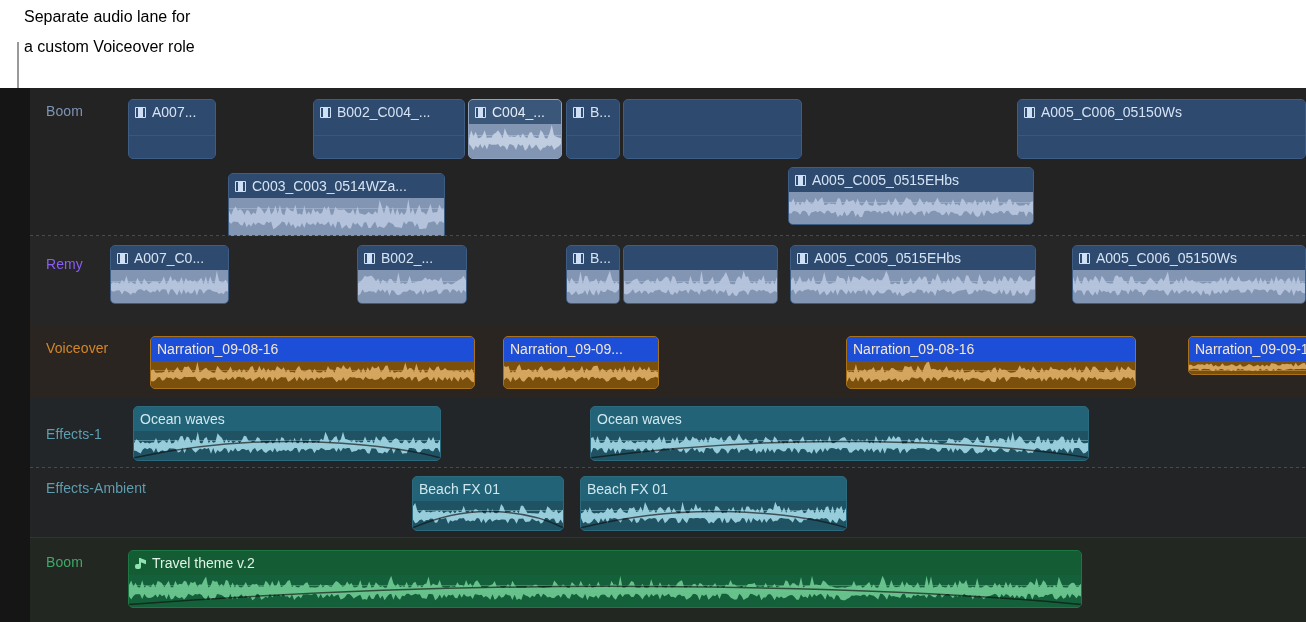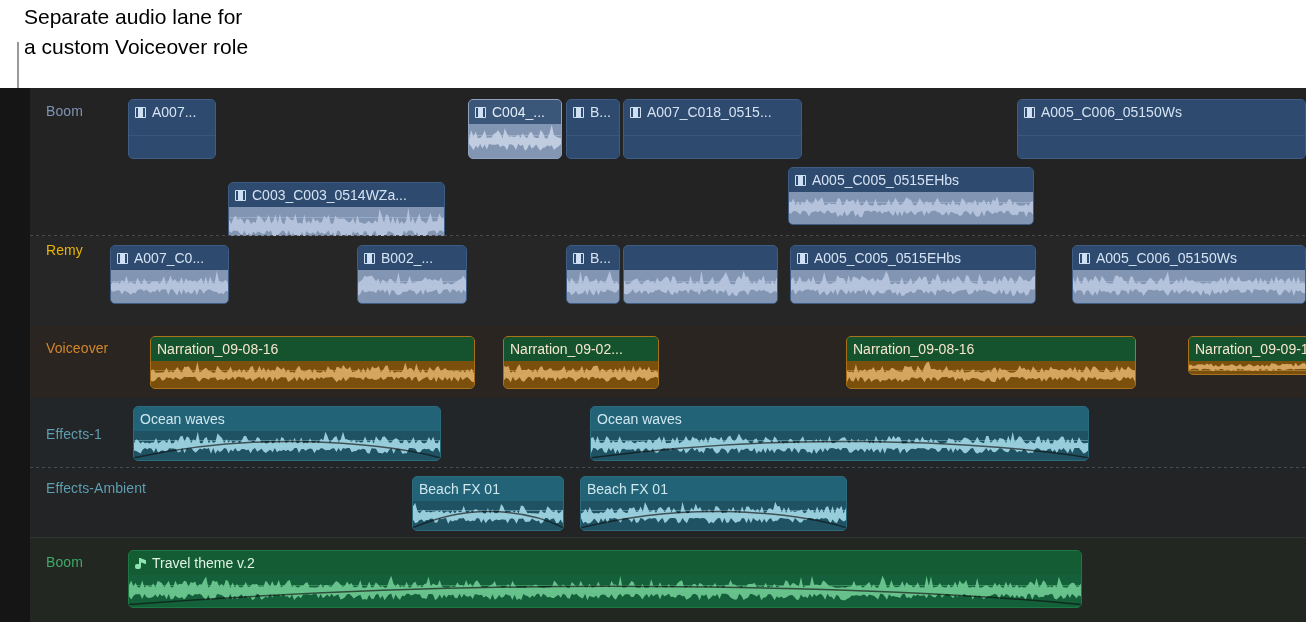--- a/index.html
+++ b/index.html
@@ -7,21 +7,21 @@
     width:1306px;height:622px;overflow:hidden;
     background:#ffffff;
     font-family:"Liberation Sans","DejaVu Sans",sans-serif;
     -webkit-font-smoothing:antialiased;
   }
   #stage{position:relative;width:1306px;height:622px;}
 
   
   .callout-text{
     position:absolute;left:24px;top:2px;width:560px;
-    color:#000;font-size:21px;line-height:30px;white-space:pre-line;
+    color:#000;font-size:16px;line-height:30px;white-space:pre-line;
   }
   .callout-line{position:absolute;background:#9a9a9a;}
 
   
   #timeline{
     position:absolute;left:0;top:88px;width:1306px;height:534px;
     background:#1d1d1d;overflow:hidden;
   }
   #gutter{position:absolute;left:0;top:0;width:30px;height:534px;background:#151515;}
   #lanes{position:absolute;left:30px;top:0;right:0;bottom:0;background:#242424;}
@@ -58,21 +58,21 @@
   .c-video .body{background:#2e4a6e;}
   .c-video.sel{background:#6f86a8;border-color:#8fa3c0;}
   .c-video.sel .title{background:#3a5679;color:#e3ecf7;}
   .c-video.sel .body{background:#8296b4;}
   .c-audio-blue{background:#2e4a6e;border:1px solid #3d5d85;}
   .c-audio-blue .title{color:#d5e3f4;background:#2e4a6e;}
   .c-audio-blue .body{background:#8296b4;}
 
   
   .c-vo{background:#8a5a10;border:1px solid #a97219;}
-  .c-vo .title{color:#f6e6cf;background:#14532d;}
+  .c-vo .title{color:#f6e6cf;background:#1d4ed8;}
   .c-vo .body{background:#7b4f0c;}
 
   
   .c-fx{background:#0f766e;border:1px solid #2c6a7e;}
   .c-fx .title{color:#cfe8ef;background:#236377;}
   .c-fx .body{background:#1f5364;}
 
   
   .c-music{background:#145c33;border:1px solid #1d7743;}
   .c-music .title{color:#dff3e6;background:#145c33;}
@@ -124,20 +124,29 @@
           <div class="lane-label" style="top: 15px; color: rgb(125, 148, 179);">Boom</div>
           <div class="clip c-video" style="left: 98px; width: 88px; top: 11px; height: 60px;">
             <div class="title">
               <span class="film"></span>
               <span>A007...</span>
             </div>
             <div class="body">
               <div class="hairline" style="top:11px;background:#4a658a;"></div>
             </div>
           </div>
+          <div class="clip c-video" style="left: 283px; width: 152px; top: 11px; height: 60px;">
+            <div class="title">
+              <span class="film"></span>
+              <span>B002_C004_...</span>
+            </div>
+            <div class="body">
+              <div class="hairline" style="top:11px;background:#4a658a;"></div>
+            </div>
+          </div>
           <div class="clip c-video sel" style="left: 438px; width: 94px; top: 11px; height: 60px;">
             <div class="title">
               <span class="film"></span>
               <span>C004_...</span>
             </div>
             <div class="body">
               <svg class="wave" viewBox="0 0 94 36" preserveAspectRatio="none" width="94" height="36">
     <path d="M0.0,15.5L2.2,6.5L4.5,13.3L6.7,8.2L9.0,15.2L11.2,14.5L13.4,12.5L15.7,6.5L17.9,14.9L20.1,14.4L22.4,14.6L24.6,10.6L26.9,9.3L29.1,6.7L31.3,10.0L33.6,15.0L35.8,4.5L38.0,10.4L40.3,13.6L42.5,13.1L44.8,13.7L47.0,13.2L49.2,11.0L51.5,14.5L53.7,9.8L56.0,13.6L58.2,15.2L60.4,9.2L62.7,8.6L64.9,13.4L67.1,14.9L69.4,14.9L71.6,6.3L73.9,9.2L76.1,15.0L78.3,15.3L80.6,9.2L82.8,0.9L85.0,11.8L87.3,13.6L89.5,14.2L91.8,15.0L94.0,14.9L94.0,21.8L91.8,21.5L89.5,23.8L87.3,25.2L85.0,27.5L82.8,22.6L80.6,23.7L78.3,22.6L76.1,24.9L73.9,25.1L71.6,28.3L69.4,25.6L67.1,21.8L64.9,24.4L62.7,26.1L60.4,21.1L58.2,26.3L56.0,28.2L53.7,22.0L51.5,23.4L49.2,21.0L47.0,27.5L44.8,23.1L42.5,21.7L40.3,21.4L38.0,27.7L35.8,23.7L33.6,22.8L31.3,24.7L29.1,21.2L26.9,21.9L24.6,22.0L22.4,22.0L20.1,21.0L17.9,27.0L15.7,21.6L13.4,26.0L11.2,21.2L9.0,25.3L6.7,22.9L4.5,27.9L2.2,23.8L0.0,21.3Z" fill="#c3cfe2" opacity="0.95"></path>
     <line x1="0" y1="18.7" x2="94" y2="18.7" stroke="#c3cfe2" stroke-opacity="0.5" stroke-width="1"></line>
   </svg>
@@ -147,38 +156,34 @@
           <div class="clip c-video" style="left: 536px; width: 54px; top: 11px; height: 60px;">
             <div class="title">
               <span class="film"></span>
               <span>B...</span>
             </div>
             <div class="body">
               <div class="hairline" style="top:11px;background:#4a658a;"></div>
             </div>
           </div>
           <div class="clip c-video" style="left: 593px; width: 179px; top: 11px; height: 60px;">
-            <div class="title">
-              <span class="film"></span>
-              <span>A007_C018_0515...</span>
-            </div>
             <div class="body">
               <div class="hairline" style="top:11px;background:#4a658a;"></div>
             </div>
           </div>
           <div class="clip c-video" style="left: 987px; width: 289px; top: 11px; height: 60px;">
             <div class="title">
               <span class="film"></span>
               <span>A005_C006_05150Ws</span>
             </div>
             <div class="body">
               <div class="hairline" style="top:11px;background:#4a658a;"></div>
             </div>
           </div>
-          <div class="clip c-audio-blue" style="left: 198px; width: 217px; top: 94px; height: 66px;">
+          <div class="clip c-audio-blue" style="left: 198px; width: 217px; top: 85px; height: 66px;">
             <div class="title">
               <span class="film"></span>
               <span>C003_C003_0514WZa...</span>
             </div>
             <div class="body">
               <svg class="wave" viewBox="0 0 217 34" preserveAspectRatio="none" width="217" height="34">
     <path d="M0.0,10.9L2.2,14.5L4.4,9.5L6.6,7.2L8.9,10.9L11.1,9.4L13.3,11.1L15.5,14.5L17.7,10.2L19.9,10.9L22.1,14.4L24.4,12.4L26.6,13.7L28.8,7.0L31.0,8.0L33.2,10.2L35.4,13.3L37.6,10.6L39.9,6.7L42.1,14.1L44.3,11.7L46.5,6.4L48.7,13.3L50.9,6.0L53.1,13.3L55.4,14.6L57.6,7.4L59.8,9.4L62.0,10.8L64.2,11.4L66.4,5.8L68.6,14.1L70.9,13.1L73.1,14.4L75.3,6.4L77.5,14.0L79.7,11.5L81.9,14.2L84.1,8.6L86.4,12.4L88.6,10.9L90.8,13.5L93.0,12.6L95.2,7.2L97.4,10.2L99.6,6.9L101.9,14.2L104.1,14.1L106.3,7.4L108.5,9.8L110.7,10.0L112.9,9.9L115.1,9.6L117.4,11.7L119.6,13.0L121.8,12.6L124.0,9.1L126.2,14.6L128.4,7.2L130.6,13.1L132.9,13.4L135.1,14.3L137.3,13.8L139.5,11.6L141.7,13.4L143.9,14.0L146.1,11.0L148.4,13.3L150.6,1.6L152.8,7.4L155.0,13.3L157.2,6.2L159.4,7.5L161.6,14.3L163.9,7.7L166.1,14.5L168.3,8.8L170.5,14.4L172.7,11.8L174.9,14.4L177.1,11.8L179.4,0.9L181.6,13.3L183.8,8.5L186.0,14.4L188.2,9.9L190.4,5.6L192.6,12.0L194.9,12.4L197.1,14.2L199.3,10.2L201.5,4.8L203.7,12.6L205.9,12.2L208.1,12.1L210.4,5.5L212.6,9.6L214.8,9.6L217.0,6.0L217.0,20.2L214.8,21.3L212.6,19.9L210.4,19.9L208.1,23.2L205.9,19.9L203.7,20.0L201.5,20.6L199.3,20.8L197.1,26.0L194.9,26.0L192.6,26.3L190.4,26.3L188.2,21.3L186.0,24.5L183.8,20.3L181.6,20.0L179.4,19.9L177.1,22.6L174.9,20.0L172.7,25.4L170.5,25.1L168.3,24.8L166.1,24.6L163.9,22.0L161.6,21.3L159.4,20.5L157.2,23.5L155.0,25.6L152.8,24.9L150.6,24.0L148.4,25.4L146.1,20.0L143.9,22.3L141.7,25.6L139.5,25.5L137.3,20.6L135.1,20.7L132.9,25.3L130.6,23.4L128.4,21.2L126.2,22.8L124.0,20.7L121.8,26.0L119.6,25.7L117.4,22.8L115.1,24.4L112.9,26.1L110.7,20.6L108.5,20.0L106.3,25.8L104.1,21.4L101.9,24.5L99.6,19.9L97.4,21.9L95.2,23.2L93.0,21.7L90.8,22.3L88.6,19.9L86.4,23.3L84.1,21.4L81.9,22.8L79.7,22.3L77.5,20.4L75.3,25.4L73.1,21.3L70.9,24.9L68.6,23.3L66.4,25.9L64.2,22.2L62.0,24.1L59.8,19.9L57.6,24.1L55.4,20.7L53.1,20.0L50.9,22.4L48.7,23.7L46.5,25.4L44.3,26.6L42.1,20.0L39.9,21.3L37.6,19.9L35.4,22.9L33.2,22.8L31.0,21.5L28.8,20.9L26.6,23.0L24.4,20.9L22.1,24.2L19.9,22.0L17.7,24.8L15.5,19.9L13.3,23.6L11.1,22.7L8.9,20.5L6.6,20.1L4.4,19.9L2.2,21.8L0.0,20.3Z" fill="#b6c5dd" opacity="0.95"></path>
     <line x1="0" y1="17.7" x2="217" y2="17.7" stroke="#b6c5dd" stroke-opacity="0.5" stroke-width="1"></line>
   </svg>
               <div class="hairline" style="top:10px;background:#b6c5dd;"></div>
@@ -194,21 +199,21 @@
     <path d="M0.0,10.1L2.2,11.2L4.4,6.9L6.6,14.2L8.9,10.0L11.1,14.1L13.3,10.1L15.5,12.5L17.7,7.2L19.9,10.6L22.2,12.4L24.4,11.7L26.6,6.2L28.8,10.3L31.0,7.6L33.2,5.7L35.5,13.8L37.7,13.5L39.9,11.8L42.1,12.7L44.3,12.6L46.5,13.4L48.8,6.7L51.0,6.8L53.2,14.2L55.4,12.8L57.6,7.3L59.8,10.4L62.1,9.5L64.3,8.2L66.5,12.9L68.7,7.0L70.9,13.4L73.1,14.5L75.4,11.9L77.6,8.0L79.8,13.5L82.0,14.4L84.2,14.6L86.4,6.8L88.6,13.5L90.9,14.6L93.1,13.2L95.3,13.9L97.5,13.1L99.7,7.6L101.9,14.2L104.2,11.2L106.4,6.0L108.6,10.1L110.8,13.8L113.0,13.0L115.2,9.7L117.5,5.5L119.7,7.7L121.9,8.2L124.1,13.4L126.3,14.6L128.5,11.6L130.8,6.4L133.0,10.3L135.2,13.2L137.4,9.6L139.6,11.5L141.8,11.0L144.1,14.4L146.3,10.0L148.5,5.8L150.7,11.1L152.9,13.0L155.1,12.1L157.4,14.6L159.6,11.3L161.8,13.7L164.0,7.8L166.2,13.5L168.4,12.7L170.6,14.5L172.9,6.6L175.1,8.5L177.3,13.4L179.5,11.0L181.7,11.6L183.9,12.6L186.2,8.1L188.4,14.6L190.6,10.5L192.8,11.6L195.0,8.0L197.2,13.5L199.5,9.4L201.7,14.0L203.9,7.6L206.1,9.9L208.3,4.9L210.5,14.6L212.8,14.1L215.0,11.4L217.2,12.7L219.4,7.9L221.6,7.8L223.8,14.1L226.1,10.4L228.3,13.5L230.5,14.5L232.7,14.4L234.9,14.4L237.1,12.3L239.4,14.5L241.6,10.7L243.8,9.9L246.0,8.0L246.0,21.6L243.8,23.9L241.6,21.3L239.4,21.1L237.1,26.6L234.9,20.8L232.7,21.2L230.5,20.4L228.3,24.7L226.1,24.3L223.8,24.6L221.6,23.0L219.4,20.0L217.2,20.3L215.0,23.1L212.8,20.4L210.5,20.1L208.3,22.2L206.1,21.4L203.9,23.4L201.7,22.2L199.5,19.9L197.2,20.0L195.0,25.9L192.8,20.1L190.6,25.6L188.4,26.5L186.2,24.9L183.9,20.1L181.7,24.4L179.5,22.0L177.3,20.2L175.1,20.8L172.9,24.6L170.6,25.4L168.4,23.2L166.2,23.0L164.0,21.9L161.8,21.0L159.6,25.3L157.4,20.8L155.1,24.0L152.9,24.7L150.7,21.9L148.5,21.4L146.3,19.9L144.1,20.0L141.8,20.6L139.6,23.5L137.4,20.3L135.2,25.8L133.0,19.9L130.8,21.1L128.5,21.2L126.3,24.8L124.1,22.6L121.9,19.9L119.7,22.3L117.5,23.2L115.2,20.0L113.0,25.7L110.8,20.5L108.6,25.8L106.4,20.2L104.2,25.5L101.9,22.8L99.7,20.0L97.5,21.4L95.3,20.9L93.1,23.4L90.9,19.9L88.6,22.0L86.4,20.2L84.2,19.9L82.0,21.3L79.8,20.0L77.6,20.0L75.4,20.4L73.1,26.6L70.9,26.8L68.7,22.9L66.5,26.3L64.3,20.0L62.1,20.1L59.8,23.9L57.6,25.5L55.4,20.4L53.2,25.8L51.0,24.0L48.8,26.8L46.5,21.1L44.3,22.3L42.1,22.6L39.9,20.0L37.7,19.9L35.5,23.5L33.2,21.5L31.0,19.9L28.8,21.5L26.6,20.3L24.4,21.2L22.2,21.8L19.9,26.0L17.7,21.4L15.5,19.9L13.3,20.2L11.1,24.1L8.9,21.5L6.6,20.5L4.4,20.1L2.2,22.8L0.0,22.7Z" fill="#b6c5dd" opacity="0.95"></path>
     <line x1="0" y1="17.7" x2="246" y2="17.7" stroke="#b6c5dd" stroke-opacity="0.5" stroke-width="1"></line>
   </svg>
               <div class="hairline" style="top:10px;background:#b6c5dd;"></div>
             </div>
           </div>
           <div class="lane-sep" style="top: 147px;"></div>
         </div>
         <div class="lane" style="top: 148px; height: 90px;">
           <div class="lane-bg" style="background: rgb(38, 38, 38);"></div>
-          <div class="lane-label" style="top: 6px; color: #eab308;">Remy</div>
+          <div class="lane-label" style="top: 20px; color: #8b5cf6;">Remy</div>
           <div class="clip c-audio-blue" style="left: 80px; width: 119px; top: 9px; height: 59px;">
             <div class="title">
               <span class="film"></span>
               <span>A007_C0...</span>
             </div>
             <div class="body">
               <svg class="wave" viewBox="0 0 119 35" preserveAspectRatio="none" width="119" height="35">
     <path d="M0.0,14.8L2.2,12.6L4.4,13.4L6.6,13.1L8.8,14.6L11.0,10.4L13.2,13.5L15.4,6.2L17.6,14.0L19.8,12.4L22.0,13.7L24.2,15.1L26.4,8.3L28.6,13.1L30.9,15.0L33.1,9.0L35.3,12.1L37.5,15.0L39.7,13.5L41.9,11.8L44.1,12.4L46.3,12.2L48.5,14.6L50.7,12.3L52.9,6.6L55.1,15.0L57.3,11.9L59.5,6.1L61.7,11.8L63.9,9.6L66.1,12.9L68.3,13.2L70.5,7.3L72.7,14.8L74.9,8.4L77.1,12.0L79.3,10.6L81.5,12.7L83.7,11.0L85.9,13.4L88.1,10.9L90.4,8.2L92.6,15.1L94.8,6.5L97.0,15.1L99.2,6.5L101.4,13.4L103.6,14.3L105.8,0.9L108.0,11.5L110.2,13.0L112.4,13.1L114.6,10.1L116.8,14.4L119.0,9.2L119.0,22.1L116.8,22.8L114.6,22.4L112.4,25.6L110.2,24.1L108.0,25.5L105.8,23.3L103.6,23.0L101.4,22.3L99.2,20.6L97.0,20.7L94.8,22.4L92.6,25.2L90.4,21.0L88.1,20.5L85.9,27.1L83.7,20.8L81.5,24.3L79.3,25.3L77.1,22.6L74.9,25.1L72.7,20.5L70.5,26.0L68.3,21.2L66.1,27.1L63.9,23.8L61.7,20.5L59.5,20.8L57.3,26.5L55.1,20.8L52.9,20.4L50.7,20.7L48.5,23.5L46.3,20.4L44.1,23.4L41.9,22.6L39.7,24.0L37.5,22.7L35.3,20.8L33.1,22.6L30.9,20.8L28.6,20.5L26.4,21.4L24.2,25.0L22.0,23.9L19.8,26.2L17.6,24.0L15.4,22.8L13.2,21.9L11.0,26.1L8.8,21.8L6.6,21.6L4.4,22.3L2.2,23.2L0.0,21.6Z" fill="#b6c5dd" opacity="0.95"></path>
     <line x1="0" y1="18.2" x2="119" y2="18.2" stroke="#b6c5dd" stroke-opacity="0.5" stroke-width="1"></line>
   </svg>
@@ -287,21 +292,21 @@
             <div class="body">
               <svg class="wave" viewBox="0 0 325 29" preserveAspectRatio="none" width="325" height="29">
     <path d="M0.0,10.5L2.2,8.8L4.4,12.3L6.6,12.5L8.8,12.3L11.1,12.4L13.3,11.5L15.5,7.1L17.7,12.4L19.9,10.8L22.1,12.4L24.3,9.3L26.5,6.5L28.7,10.4L31.0,12.3L33.2,6.3L35.4,6.4L37.6,5.7L39.8,9.0L42.0,12.5L44.2,11.1L46.4,0.8L48.6,12.0L50.9,10.8L53.1,8.3L55.3,7.2L57.5,10.5L59.7,11.1L61.9,12.5L64.1,12.4L66.3,5.1L68.5,8.0L70.7,11.0L73.0,12.0L75.2,12.3L77.4,10.1L79.6,5.9L81.8,12.0L84.0,10.6L86.2,11.5L88.4,8.4L90.6,12.4L92.9,8.7L95.1,12.1L97.3,10.7L99.5,6.5L101.7,5.5L103.9,12.3L106.1,11.4L108.3,5.2L110.5,10.4L112.8,7.1L115.0,12.0L117.2,8.0L119.4,11.4L121.6,9.5L123.8,11.1L126.0,5.4L128.2,7.3L130.4,9.5L132.7,6.6L134.9,12.2L137.1,8.8L139.3,12.1L141.5,11.7L143.7,12.5L145.9,7.9L148.1,5.1L150.3,9.9L152.6,11.0L154.8,11.1L157.0,9.4L159.2,8.9L161.4,12.5L163.6,8.2L165.8,11.9L168.0,12.4L170.2,12.3L172.4,10.5L174.7,12.1L176.9,5.5L179.1,9.1L181.3,9.0L183.5,12.5L185.7,6.2L187.9,6.8L190.1,8.6L192.3,4.3L194.6,7.8L196.8,8.8L199.0,6.0L201.2,11.8L203.4,11.4L205.6,10.8L207.8,7.9L210.0,12.5L212.2,7.6L214.5,12.3L216.7,6.6L218.9,11.4L221.1,5.7L223.3,7.8L225.5,7.4L227.7,5.3L229.9,11.7L232.1,9.6L234.4,5.1L236.6,4.8L238.8,12.4L241.0,9.8L243.2,12.5L245.4,11.7L247.6,11.2L249.8,12.2L252.0,10.2L254.3,1.7L256.5,9.8L258.7,7.3L260.9,8.1L263.1,11.8L265.3,2.7L267.5,9.9L269.7,12.5L271.9,8.3L274.1,12.4L276.4,12.0L278.6,6.4L280.8,9.3L283.0,11.2L285.2,7.0L287.4,5.5L289.6,10.4L291.8,9.6L294.0,7.4L296.3,9.9L298.5,10.4L300.7,10.3L302.9,11.2L305.1,10.2L307.3,10.7L309.5,11.7L311.7,9.6L313.9,12.3L316.2,8.9L318.4,11.6L320.6,8.1L322.8,12.5L325.0,12.3L325.0,18.7L322.8,22.7L320.6,22.0L318.4,19.2L316.2,17.1L313.9,18.6L311.7,20.8L309.5,17.0L307.3,22.2L305.1,19.7L302.9,17.0L300.7,22.1L298.5,17.7L296.3,20.8L294.0,17.1L291.8,21.3L289.6,19.7L287.4,17.2L285.2,22.8L283.0,17.2L280.8,20.5L278.6,20.8L276.4,17.0L274.1,17.9L271.9,19.0L269.7,21.0L267.5,22.2L265.3,16.9L263.1,17.8L260.9,21.5L258.7,17.0L256.5,17.6L254.3,19.8L252.0,17.4L249.8,17.3L247.6,19.1L245.4,17.2L243.2,20.3L241.0,16.9L238.8,17.3L236.6,17.0L234.4,19.3L232.1,20.4L229.9,17.1L227.7,19.4L225.5,20.2L223.3,20.4L221.1,18.7L218.9,19.6L216.7,18.7L214.5,16.9L212.2,20.8L210.0,18.5L207.8,18.1L205.6,18.6L203.4,17.5L201.2,17.6L199.0,17.2L196.8,19.6L194.6,21.8L192.3,17.5L190.1,21.2L187.9,20.1L185.7,22.8L183.5,20.0L181.3,17.1L179.1,17.4L176.9,17.6L174.7,17.7L172.4,19.0L170.2,17.3L168.0,19.3L165.8,17.5L163.6,21.0L161.4,18.2L159.2,18.6L157.0,20.9L154.8,17.6L152.6,21.4L150.3,19.3L148.1,17.0L145.9,21.9L143.7,17.1L141.5,19.4L139.3,21.3L137.1,22.2L134.9,17.4L132.7,17.7L130.4,17.3L128.2,18.7L126.0,20.4L123.8,17.2L121.6,22.5L119.4,17.1L117.2,17.8L115.0,21.8L112.8,17.1L110.5,19.6L108.3,16.9L106.1,18.6L103.9,19.5L101.7,21.9L99.5,18.2L97.3,19.2L95.1,20.3L92.9,17.5L90.6,18.0L88.4,17.0L86.2,17.2L84.0,20.2L81.8,16.9L79.6,19.1L77.4,20.3L75.2,17.9L73.0,20.7L70.7,19.5L68.5,19.9L66.3,21.0L64.1,17.4L61.9,17.9L59.7,17.9L57.5,20.1L55.3,18.8L53.1,18.1L50.9,18.7L48.6,22.4L46.4,20.8L44.2,16.9L42.0,17.2L39.8,17.3L37.6,17.3L35.4,17.5L33.2,17.0L31.0,19.0L28.7,19.8L26.5,18.5L24.3,17.5L22.1,20.2L19.9,18.0L17.7,18.3L15.5,17.4L13.3,20.5L11.1,21.3L8.8,17.3L6.6,17.7L4.4,20.7L2.2,21.9L0.0,21.6Z" fill="#d9aa63" opacity="0.95"></path>
     <line x1="0" y1="15.1" x2="325" y2="15.1" stroke="#d9aa63" stroke-opacity="0.5" stroke-width="1"></line>
   </svg>
               <div class="hairline" style="top:9px;background:#d9aa63;"></div>
             </div>
           </div>
           <div class="clip c-vo" style="left: 473px; width: 156px; top: 10px; height: 53px;">
             <div class="title">
-              <span>Narration_09-02...</span>
+              <span>Narration_09-09...</span>
             </div>
             <div class="body">
               <svg class="wave" viewBox="0 0 156 29" preserveAspectRatio="none" width="156" height="29">
     <path d="M0.0,5.3L2.2,6.4L4.5,5.5L6.7,12.5L8.9,10.7L11.1,12.4L13.4,6.1L15.6,3.5L17.8,10.3L20.1,9.4L22.3,9.9L24.5,8.2L26.7,9.9L29.0,11.7L31.2,8.4L33.4,12.0L35.7,6.9L37.9,5.4L40.1,10.5L42.3,10.6L44.6,8.7L46.8,7.5L49.0,10.7L51.3,10.8L53.5,11.1L55.7,10.2L57.9,8.9L60.2,5.4L62.4,12.0L64.6,10.4L66.9,10.6L69.1,7.5L71.3,11.2L73.5,11.2L75.8,9.9L78.0,5.0L80.2,12.5L82.5,7.8L84.7,10.5L86.9,10.1L89.1,6.0L91.4,5.2L93.6,5.2L95.8,11.8L98.1,8.0L100.3,9.7L102.5,11.7L104.7,9.3L107.0,8.3L109.2,12.5L111.4,7.7L113.7,11.7L115.9,7.3L118.1,12.0L120.3,5.0L122.6,12.0L124.8,8.9L127.0,12.5L129.3,5.1L131.5,11.9L133.7,10.2L135.9,6.0L138.2,9.9L140.4,8.1L142.6,10.7L144.9,5.9L147.1,11.7L149.3,11.6L151.5,10.6L153.8,11.7L156.0,12.5L156.0,17.5L153.8,18.1L151.5,17.0L149.3,18.1L147.1,18.2L144.9,20.2L142.6,21.8L140.4,17.7L138.2,19.1L135.9,17.0L133.7,17.2L131.5,21.5L129.3,19.3L127.0,21.8L124.8,21.5L122.6,20.1L120.3,17.1L118.1,17.9L115.9,20.4L113.7,20.5L111.4,17.1L109.2,17.5L107.0,18.2L104.7,21.4L102.5,22.3L100.3,19.5L98.1,17.9L95.8,19.4L93.6,17.7L91.4,19.1L89.1,16.9L86.9,17.5L84.7,20.9L82.5,17.6L80.2,18.9L78.0,17.0L75.8,18.6L73.5,19.5L71.3,22.4L69.1,18.9L66.9,17.9L64.6,17.0L62.4,19.3L60.2,17.6L57.9,18.8L55.7,20.4L53.5,17.3L51.3,22.3L49.0,18.1L46.8,18.4L44.6,17.8L42.3,21.6L40.1,17.3L37.9,19.6L35.7,17.0L33.4,17.7L31.2,17.2L29.0,21.6L26.7,17.6L24.5,16.9L22.3,19.2L20.1,22.4L17.8,21.5L15.6,17.5L13.4,19.9L11.1,21.3L8.9,16.9L6.7,22.8L4.5,19.2L2.2,18.0L0.0,20.7Z" fill="#d9aa63" opacity="0.95"></path>
     <line x1="0" y1="15.1" x2="156" y2="15.1" stroke="#d9aa63" stroke-opacity="0.5" stroke-width="1"></line>
   </svg>
               <div class="hairline" style="top:9px;background:#d9aa63;"></div>
             </div>
           </div>
           <div class="clip c-vo" style="left: 816px; width: 290px; top: 10px; height: 53px;">

